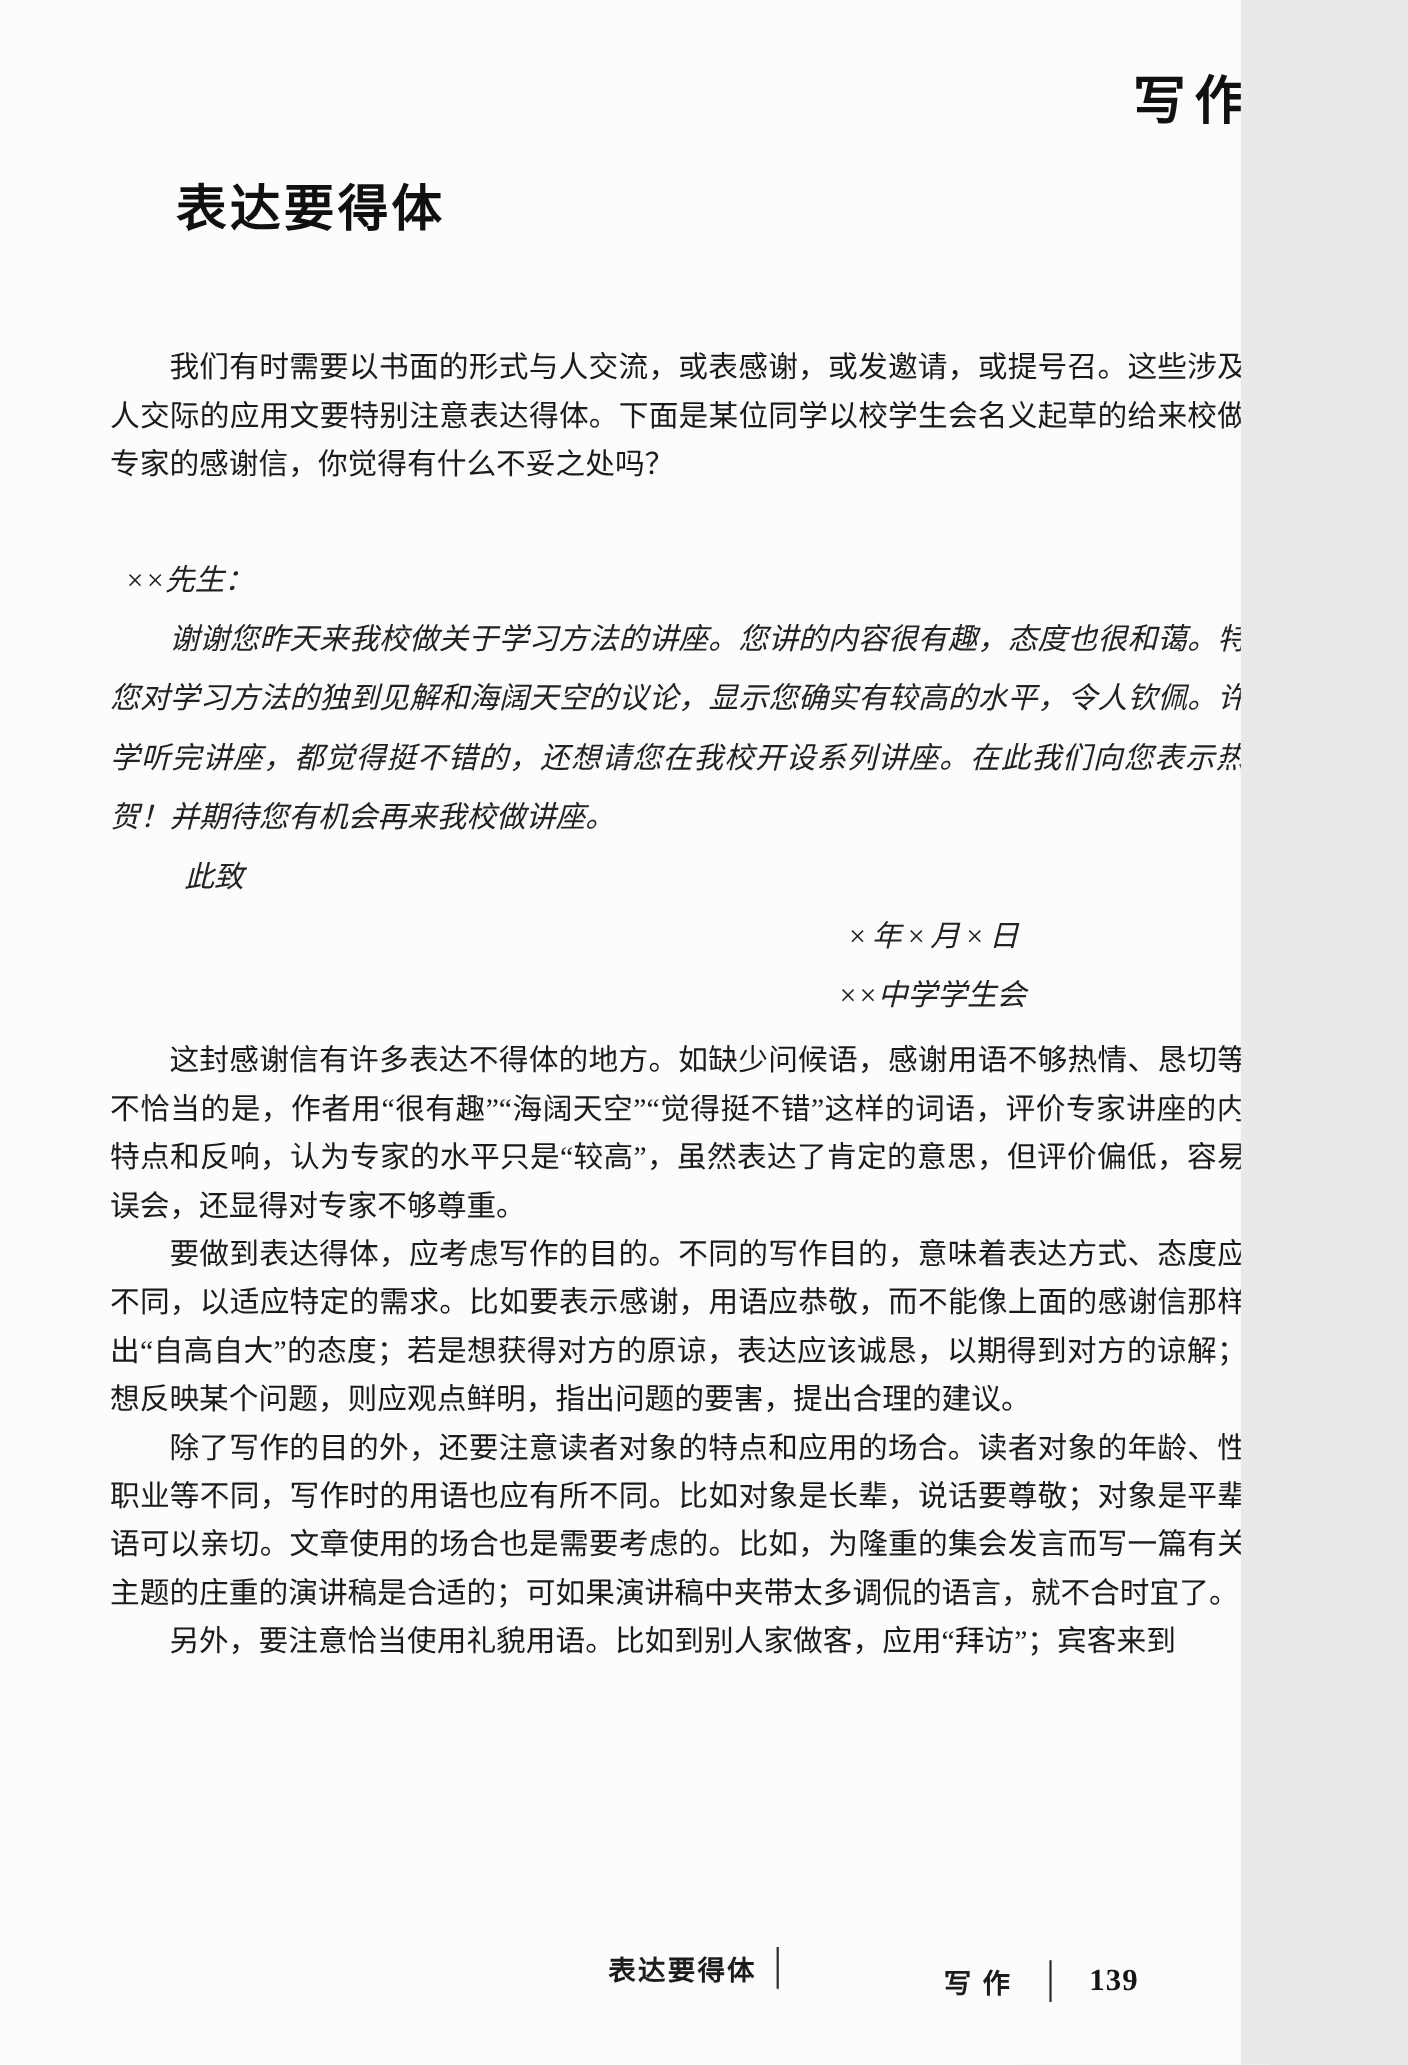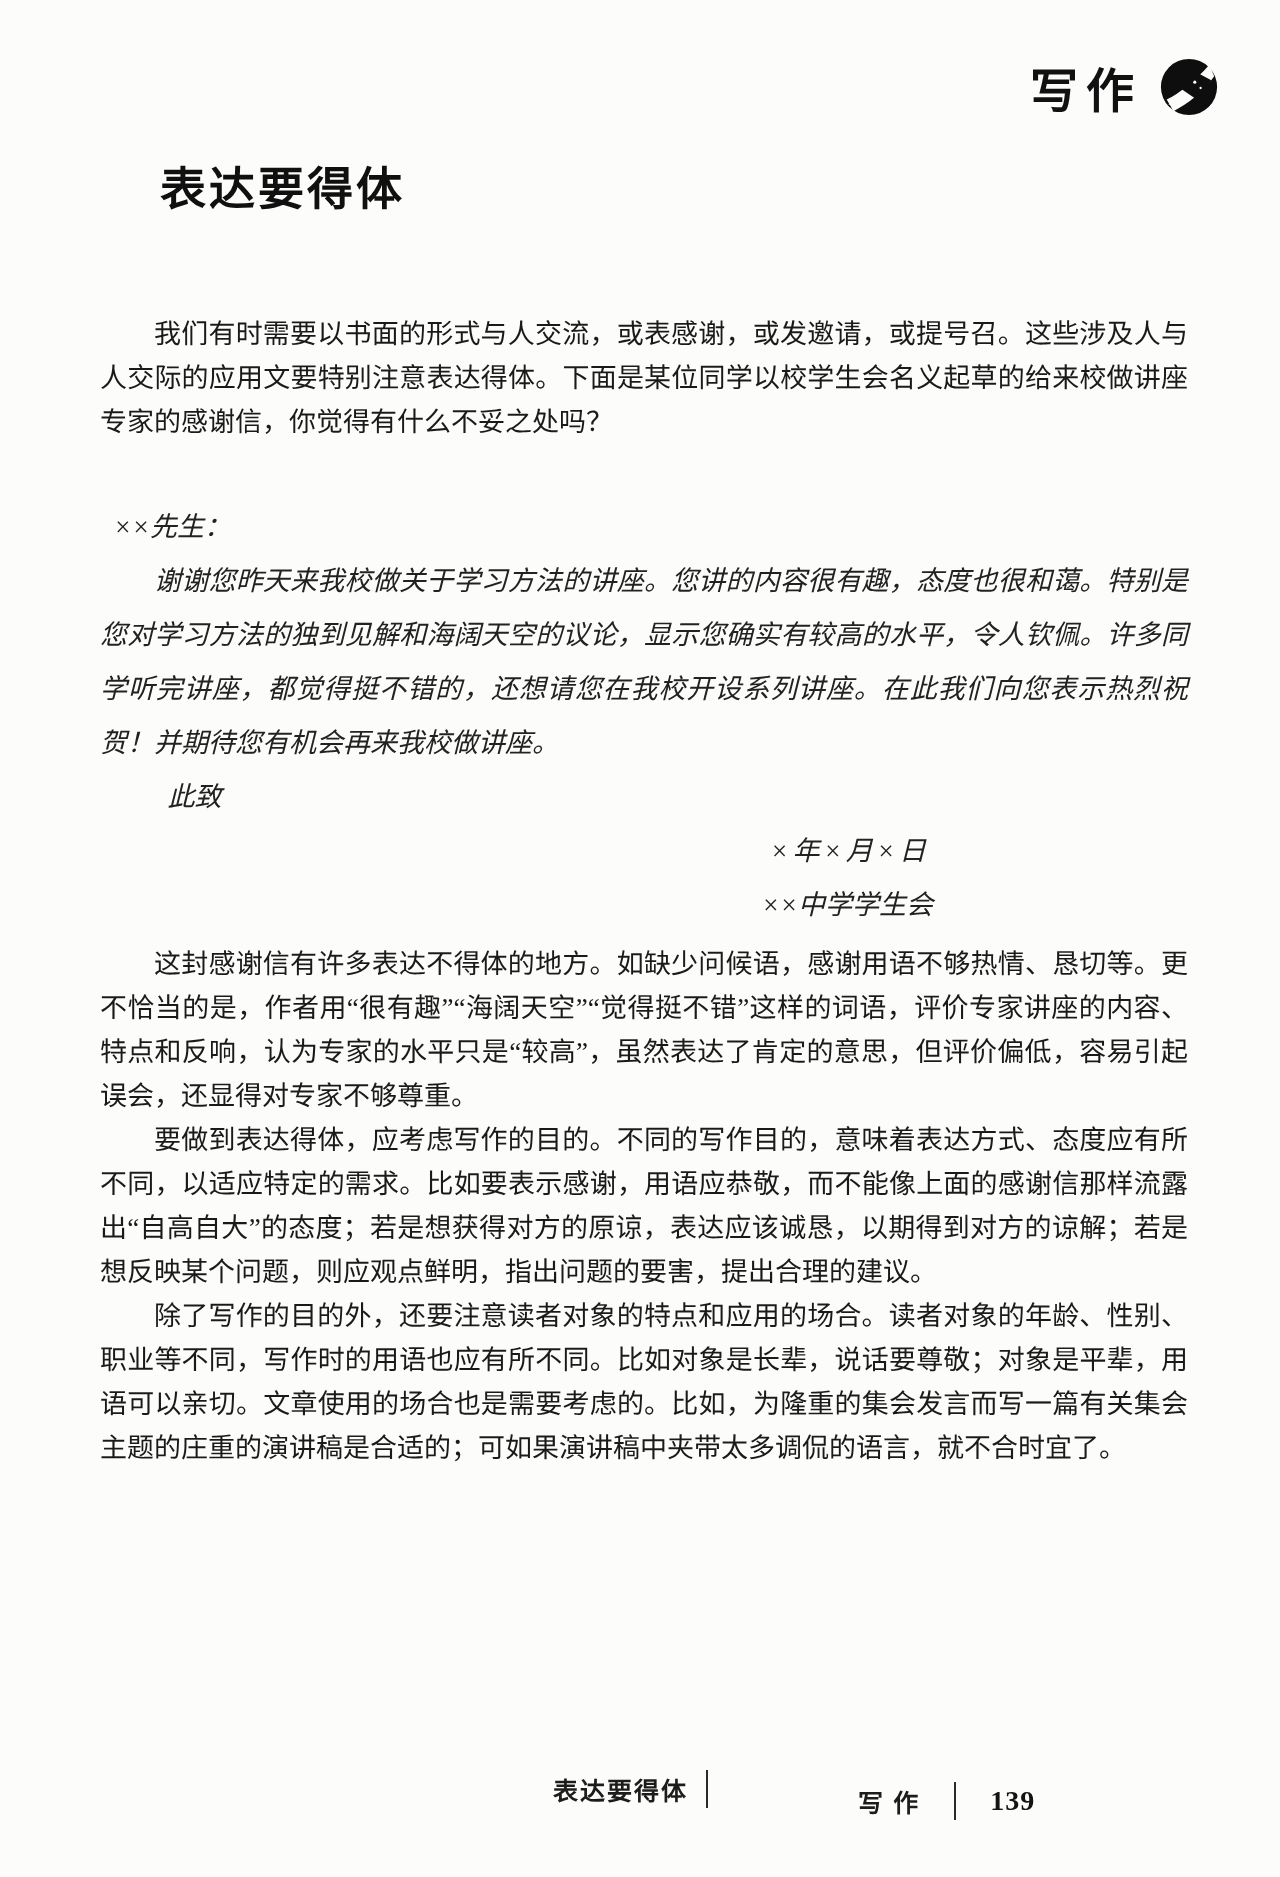--- a/index.html
+++ b/index.html
@@ -4,21 +4,21 @@
 <style>
   html,body{margin:0;padding:0;}
   body{
     width:1280px;height:1877px;
     background:#e9e9e7;
     font-family:"Liberation Serif",serif;
     color:#161616;
   }
   .page{
     position:relative;
-    width:1280px;height:1877px;
+    width:1128px;height:1877px;
     background:#fcfcfa;
     overflow:hidden;
   }
   
   .header{
     position:absolute;top:52px;left:1030px;
     display:flex;align-items:center;gap:16px;
   }
   .header-label{
     font-size:48px;font-weight:bold;letter-spacing:8px;
@@ -106,20 +106,21 @@
       <p class="letter-line letter-salutation">××先生：</p>
       <p class="letter-line letter-body">谢谢您昨天来我校做关于学习方法的讲座。您讲的内容很有趣，态度也很和蔼。特别是您对学习方法的独到见解和海阔天空的议论，显示您确实有较高的水平，令人钦佩。许多同学听完讲座，都觉得挺不错的，还想请您在我校开设系列讲座。在此我们向您表示热烈祝贺！并期待您有机会再来我校做讲座。</p>
       <p class="letter-line letter-closing-salute">此致</p>
       <p class="letter-line letter-date">×年×月×日</p>
       <p class="letter-line letter-signature">××中学学生会</p>
     </div>
 
     <p class="para">这封感谢信有许多表达不得体的地方。如缺少问候语，感谢用语不够热情、恳切等。更不恰当的是，作者用“很有趣”“海阔天空”“觉得挺不错”这样的词语，评价专家讲座的内容、特点和反响，认为专家的水平只是“较高”，虽然表达了肯定的意思，但评价偏低，容易引起误会，还显得对专家不够尊重。</p>
     <p class="para">要做到表达得体，应考虑写作的目的。不同的写作目的，意味着表达方式、态度应有所不同，以适应特定的需求。比如要表示感谢，用语应恭敬，而不能像上面的感谢信那样流露出“自高自大”的态度；若是想获得对方的原谅，表达应该诚恳，以期得到对方的谅解；若是想反映某个问题，则应观点鲜明，指出问题的要害，提出合理的建议。</p>
     <p class="para">除了写作的目的外，还要注意读者对象的特点和应用的场合。读者对象的年龄、性别、职业等不同，写作时的用语也应有所不同。比如对象是长辈，说话要尊敬；对象是平辈，用语可以亲切。文章使用的场合也是需要考虑的。比如，为隆重的集会发言而写一篇有关集会主题的庄重的演讲稿是合适的；可如果演讲稿中夹带太多调侃的语言，就不合时宜了。</p>
+    <p class="para">另外，要注意恰当使用礼貌用语。比如到别人家做客，应用“拜访”；宾客来到</p>
   </div>
 
   <div class="footer-left">
     <span class="footer-text">表达要得体</span>
     <span class="footer-divider"></span>
   </div>
 
   <div class="footer-right">
     <span class="footer-text">写 作</span>
     <span class="footer-divider"></span>

